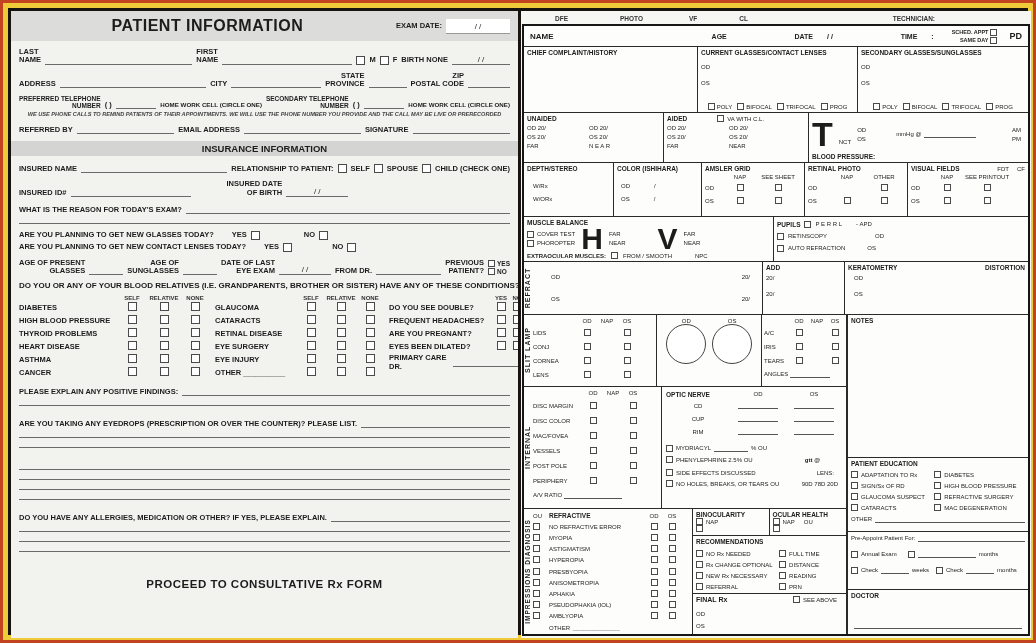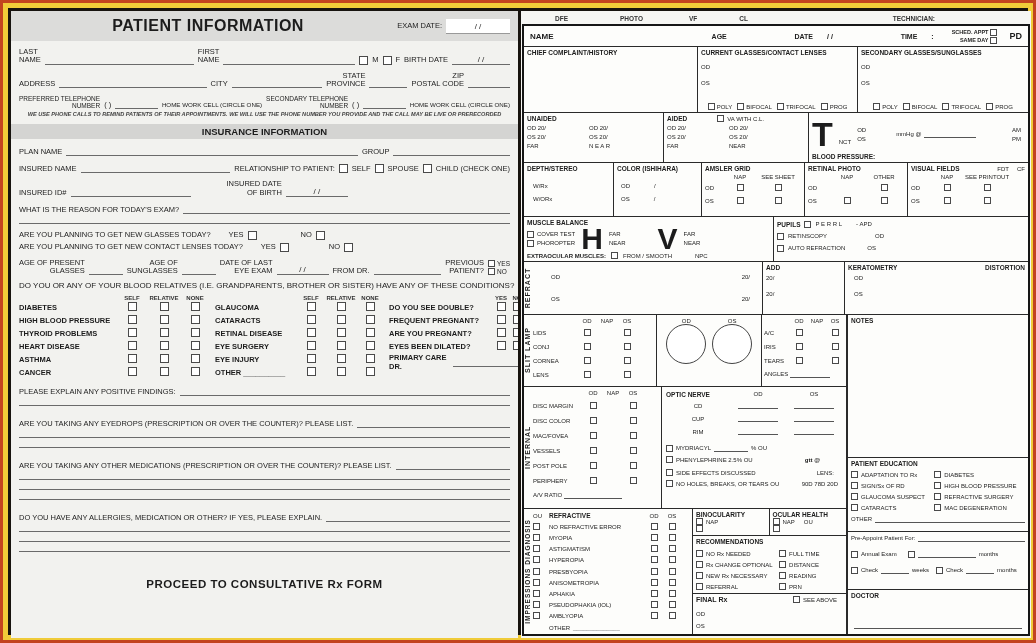--- a/index.html
+++ b/index.html
@@ -10,21 +10,21 @@
   .page { position:absolute; top:8px; height:627px; overflow:hidden; }
   .lpage { left:8px; width:507px; background:#f2f2ef; }
   .rpage { left:518px; width:510px; background:#f6f6f3; }
 
   
   .lp-head { height:30px; background:#dcdcda; display:flex; align-items:center; padding:0 8px; position:relative; }
   .lp-title { flex:1; text-align:center; font-weight:bold; font-size:16px; letter-spacing:0.5px; }
   .lp-exam { display:flex; align-items:center; gap:4px; }
   .slot { background:#fff; border-bottom:1px solid #999; width:64px; height:15px; font-size:8px; text-align:center; line-height:15px; }
   .frow { display:flex; align-items:flex-end; gap:4px; margin:7px 8px 0; }
-  .lbl { font-weight:normal; font-size:7.5px; line-height:1.1; white-space:nowrap; }
+  .lbl { font-weight:bold; font-size:7.5px; line-height:1.1; white-space:nowrap; }
   .lblr { text-align:right; }
   .fill { border-bottom:1px solid #6a6a6a; height:10px; }
   .cb { display:inline-block; width:9px; height:9px; border:1px solid #4a4a4a; background:#fff; flex:none; }
   .cbs { width:7px; height:7px; }
   .band { background:#d4d4d2; text-align:center; font-weight:bold; font-size:9.5px; padding:2px 0; margin-top:7px; }
   .note { font-size:5.6px; font-style:italic; font-weight:bold; text-align:center; color:#444; margin:2px 8px 0; }
   .fline { border-bottom:1px solid #6a6a6a; margin:9px 8px 0; height:1px; }
   .cond-grid { display:flex; margin:4px 8px 0; gap:6px; font-size:7.5px; }
   .cghead { display:grid; font-size:6px; font-weight:bold; color:#333; }
   .crow { display:grid; align-items:center; height:13px; font-weight:bold; font-size:7.5px; }
@@ -67,21 +67,21 @@
 
     <div class="frow">
       <span class="lbl"><span>LAST</span><br><span>NAME</span></span>
       <span class="fill" style="flex:2.6"></span>
       <span class="lbl"><span>FIRST</span><br><span>NAME</span></span>
       <span class="fill" style="flex:2.3"></span>
       <span class="cb"></span>
       <span class="lbl">M</span>
       <span class="cb"></span>
       <span class="lbl">F</span>
-      <span class="lbl">BIRTH DATE</span>
+      <span class="lbl">BIRTH NONE</span>
       <span class="fill" style="width:58px; text-align:center; font-size:8px;">/      /</span>
     </div>
 
     <div class="frow">
       <span class="lbl">ADDRESS</span>
       <span class="fill" style="flex:2.6"></span>
       <span class="lbl">CITY</span>
       <span class="fill" style="flex:1.6"></span>
       <span class="lbl lblr"><span>STATE</span><br><span>PROVINCE</span></span>
       <span class="fill" style="width:38px"></span>
@@ -95,29 +95,31 @@
       <span class="fill" style="flex:1.3"></span>
       <span class="lbl" style="font-size:6.2px">HOME WORK CELL (CIRCLE ONE)</span>
       <span class="lbl lblr" style="font-size:6.5px"><span>SECONDARY TELEPHONE</span><br><span>NUMBER</span></span>
       <span class="lbl">(        )</span>
       <span class="fill" style="flex:1.3"></span>
       <span class="lbl" style="font-size:6.2px">HOME WORK CELL (CIRCLE ONE)</span>
     </div>
     <div class="note">WE USE PHONE CALLS TO REMIND PATIENTS OF THEIR APPOINTMENTS.  WE WILL USE THE PHONE NUMBER YOU PROVIDE AND THE CALL MAY BE LIVE OR PRERECORDED</div>
 
 
+    <div class="frow">
+      <span class="lbl">REFERRED BY</span>
+      <span class="fill" style="flex:1"></span>
+      <span class="lbl">EMAIL ADDRESS</span>
+      <span class="fill" style="flex:1.2"></span>
+      <span class="lbl">SIGNATURE</span>
+      <span class="fill" style="flex:1"></span>
+    </div>
 
     <div class="band">INSURANCE INFORMATION</div>
 
-    <div class="frow">
-      <span class="lbl">PLAN NAME</span>
-      <span class="fill" style="flex:3"></span>
-      <span class="lbl">GROUP</span>
-      <span class="fill" style="flex:1.2"></span>
-    </div>
 
     <div class="frow">
       <span class="lbl">INSURED NAME</span>
       <span class="fill" style="flex:1.5"></span>
       <span class="lbl">RELATIONSHIP TO PATIENT:</span>
       <span class="cb"></span>
       <span class="lbl">SELF</span>
       <span class="cb"></span>
       <span class="lbl">SPOUSE</span>
       <span class="cb"></span>
@@ -291,21 +293,21 @@
           <span style="text-align:center">NO</span>
 
         </div>
         <div class="crow">
           <span>DO YOU SEE DOUBLE?</span>
           <span class="cc"><span class="cb"></span></span>
           <span class="cc"><span class="cb"></span></span>
           <span></span>
         </div>
         <div class="crow">
-          <span>FREQUENT PREGNANT?</span>
+          <span>FREQUENT HEADACHES?</span>
           <span class="cc"><span class="cb"></span></span>
           <span class="cc"><span class="cb"></span></span>
           <span></span>
         </div>
         <div class="crow">
           <span>ARE YOU PREGNANT?</span>
           <span class="cc"><span class="cb"></span></span>
           <span class="cc"><span class="cb"></span></span>
           <span></span>
         </div>
@@ -329,21 +331,20 @@
     <div class="fline"></div>
 
     <div class="frow" style="margin-top:12px">
       <span class="lbl">ARE YOU TAKING ANY EYEDROPS (PRESCRIPTION OR OVER THE COUNTER)?  PLEASE LIST.</span>
       <span class="fill" style="flex:1"></span>
     </div>
     <div class="fline"></div>
     <div class="fline"></div>
 
     <div class="frow" style="margin-top:12px">
-      <span class="lbl">ARE YOU TAKING ANY OTHER MEDICATIONS (PRESCRIPTION OR OVER THE COUNTER)?  PLEASE LIST.</span>
       <span class="fill" style="flex:1"></span>
     </div>
     <div class="fline"></div>
     <div class="fline"></div>
     <div class="fline"></div>
 
     <div class="frow" style="margin-top:12px">
       <span class="lbl">DO YOU HAVE ANY ALLERGIES, MEDICATION OR OTHER? IF YES, PLEASE EXPLAIN.</span>
       <span class="fill" style="flex:1"></span>
     </div>

